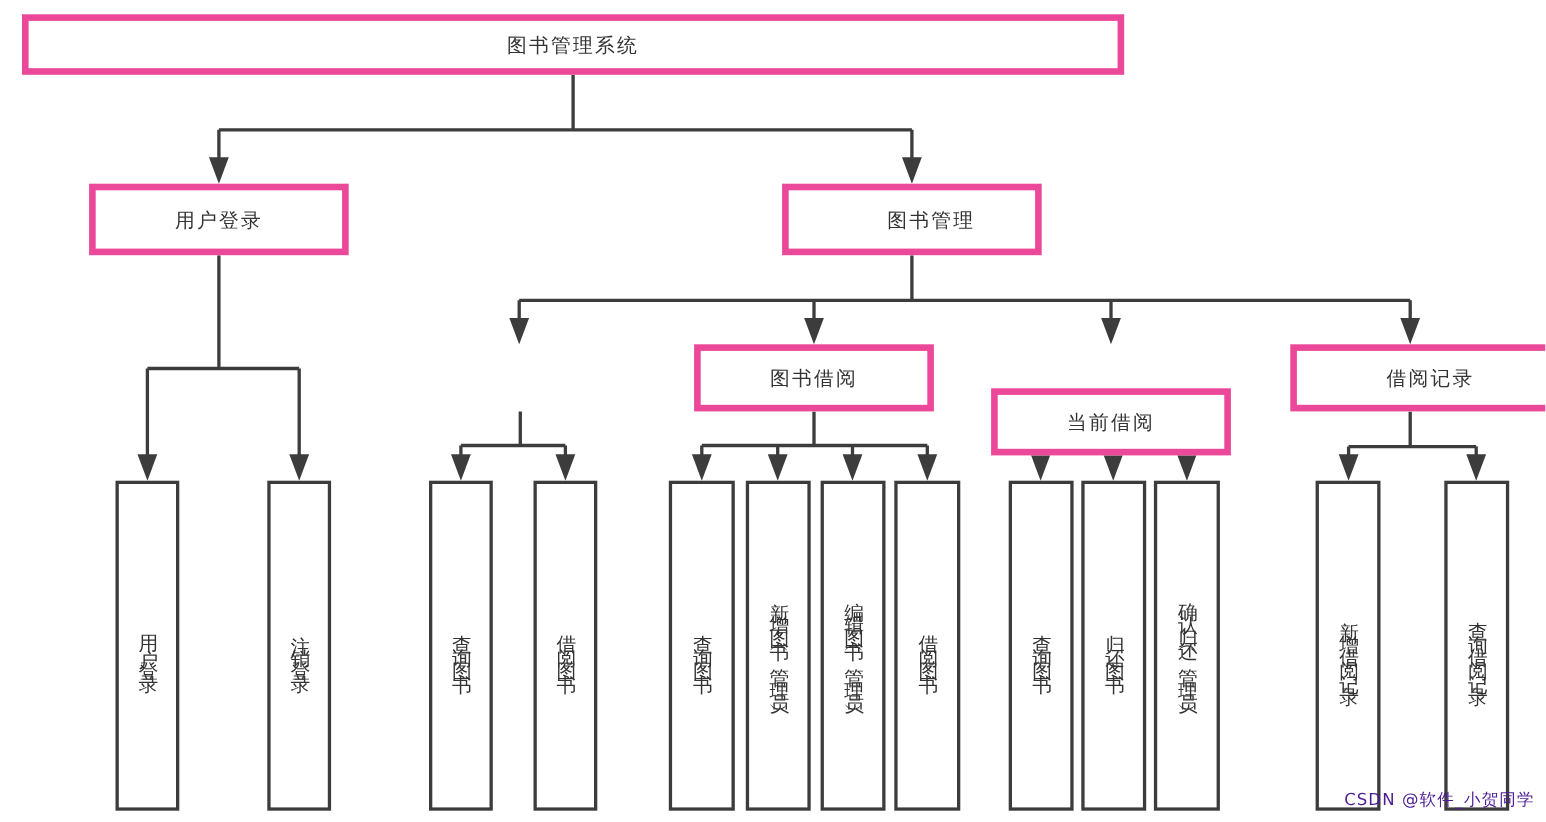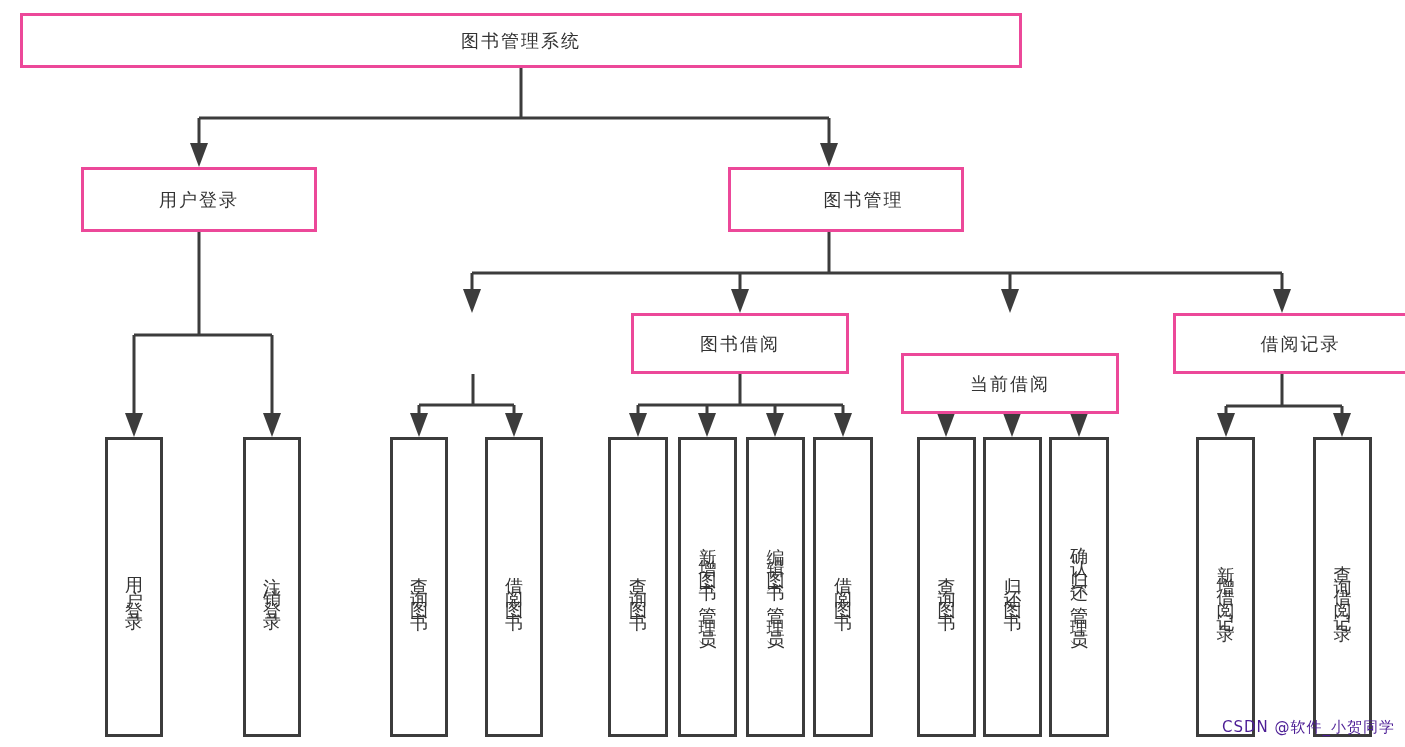--- a/index.html
+++ b/index.html
@@ -3,21 +3,21 @@
 <meta charset="utf-8">
 <style>
   html,body { margin:0; padding:0; background:#ffffff; }
   .canvas {
     position:relative; width:1405px; height:747px; background:#ffffff;
     font-family:"DejaVu Sans", sans-serif; color:#333333; overflow:hidden;
   }
   svg.connectors { position:absolute; left:0; top:0; z-index:1; }
   .hbox {
     position:absolute; box-sizing:border-box; z-index:2;
-    background:#ffffff; border:3px solid #ec4899;
+    background:#ffffff; border:6px solid #ec4899;
     display:flex; align-items:center; justify-content:center;
     font-size:18px; letter-spacing:2px; white-space:nowrap;
   }
   .vbox {
     position:absolute; box-sizing:border-box; z-index:2;
     background:#ffffff; border:3px solid #3c3c3c;
     display:flex; align-items:center; justify-content:center;
     font-size:18px; line-height:1;
     writing-mode:vertical-rl; text-orientation:mixed; letter-spacing:12px;
   }
@@ -60,21 +60,21 @@
       <polygon points="1003,413 1021,413 1012,437"></polygon>
       <polygon points="1070,413 1088,413 1079,437"></polygon>
       <polygon points="1217,413 1235,413 1226,437"></polygon>
       <polygon points="1333,413 1351,413 1342,437"></polygon>
     </g>
   </svg>
 
   <div class="hbox" style="left:20px; top:13px; width:1002px; height:55px;">图书管理系统</div>
 
   <div class="hbox" style="left:81px; top:167px; width:236px; height:65px;">用户登录</div>
-  <div class="hbox" style="left:728px; top:167px; width:236px; height:65px;padding-left:35px;">图书管理</div>
+  <div class="hbox" style="left:711px; top:167px; width:236px; height:65px;padding-left:35px;">图书管理</div>
 
   <div class="hbox" style="left:631px; top:313px; width:218px; height:61px;">图书借阅</div>
   <div class="hbox" style="left:901px; top:313px; width:218px; height:61px;margin-top:40px;">当前借阅</div>
   <div class="hbox" style="left:1173px; top:313px; width:255px; height:61px;">借阅记录</div>
 
   <div class="vbox" style="left:105px; top:437px; width:58px; height:300px;">用户登录</div>
   <div class="vbox" style="left:243px; top:437px; width:58px; height:300px;">注销登录</div>
 
   <div class="vbox" style="left:390px; top:437px; width:58px; height:300px;">查询图书</div>
   <div class="vbox" style="left:485px; top:437px; width:58px; height:300px;">借阅图书</div>

